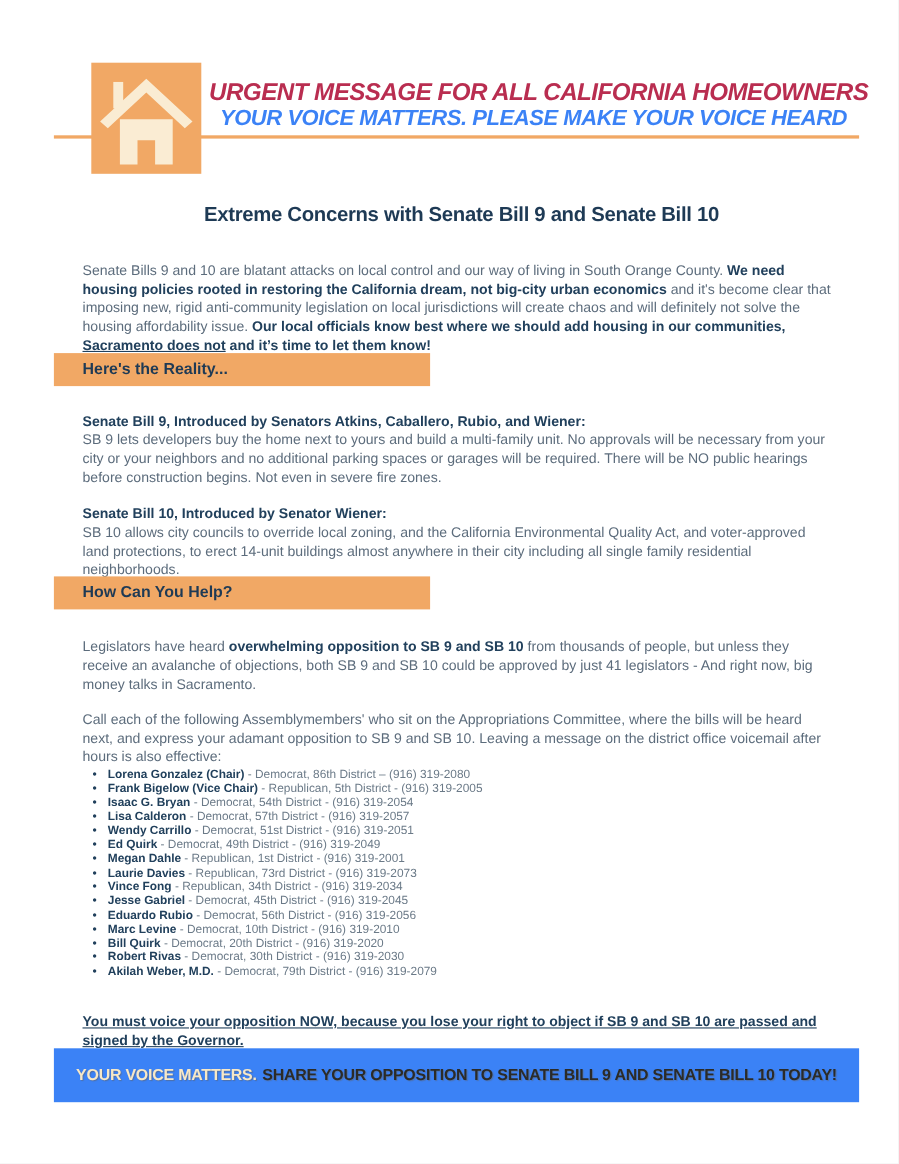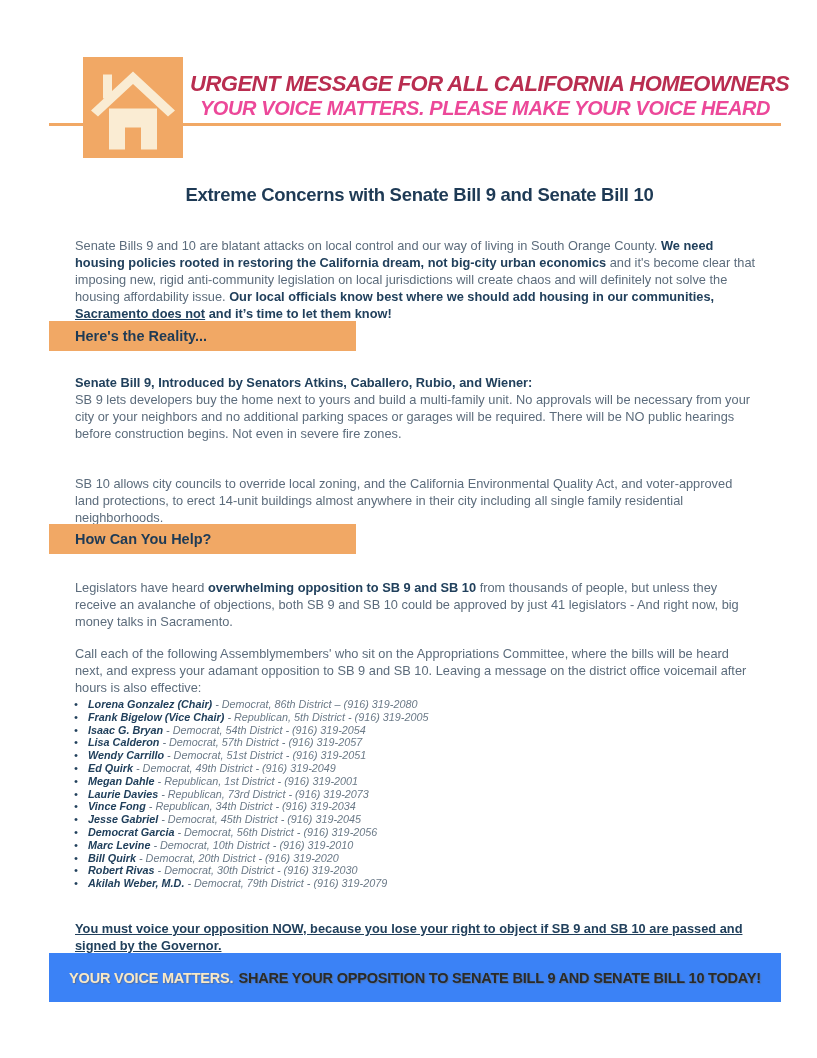--- a/index.html
+++ b/index.html
@@ -24,21 +24,21 @@
   .header-titles{
     position:absolute;left:190px;top:71px;width:590px;
     text-align:center;
     font-style:italic;
   }
   .header-line1{
     color:#B92D50;font-size:22px;font-weight:bold;line-height:26px;
     letter-spacing:-0.5px;white-space:nowrap;
   }
   .header-line2{
-    color:#ec4899;font-size:20px;font-weight:bold;line-height:23px;
+    color:#3b82f6;font-size:20px;font-weight:bold;line-height:23px;
     letter-spacing:-0.4px;white-space:nowrap;
   }
   
   .main-title{
     position:absolute;left:0;top:184px;width:817px;
     text-align:center;color:#1E3A55;font-size:18.5px;font-weight:bold;
     letter-spacing:-0.3px;
     padding-left:11px;
   }
   
@@ -49,31 +49,31 @@
   .copy b,.copy strong{color:#21405C;}
   .intro{top:224px;}
   .sb9{top:361px;}
   .sb10{top:445px;}
   .help-p1{top:566px;}
   .help-p2{top:632px;}
   .block-heading{color:#21405C;font-weight:bold;}
   .underlined{text-decoration:underline;}
   
   .banner{
-    position:absolute;left:49px;width:307px;height:30px;
+    position:absolute;left:49px;width:342px;height:30px;
     background:#F1A865;color:#1E3A55;font-size:14.5px;font-weight:bold;
     line-height:30px;padding-left:26px;box-sizing:border-box;
   }
   .banner-reality{top:321px;}
   .banner-help{top:524px;}
   
   .legislators{
-    position:absolute;left:74px;top:698px;width:660px;
+    position:absolute;left:84px;top:698px;width:660px;
     margin:0;padding:0;list-style:none;
-    color:#6B7A88;font-size:10.8px;line-height:12.8px;font-style:italic;
+    color:#6B7A88;font-size:10.8px;line-height:12.8px;
   }
   .legislators li{position:relative;padding-left:14px;}
   .legislators li::before{
     content:"\2022";position:absolute;left:0;top:0;
     color:#21405C;font-size:11px;
   }
   .legislators strong{color:#21405C;}
   
   .closing{
     position:absolute;left:75px;top:907px;width:682px;
@@ -109,40 +109,40 @@
   </div>
 
   <div class="main-title">Extreme Concerns with Senate Bill 9 and Senate Bill 10</div>
 
   <p class="copy intro"><span>Senate Bills 9 and 10 are blatant attacks on local control and our way of living in South Orange County. </span><b>We need housing policies rooted in restoring the California dream, not big-city urban economics</b><span> and it's become clear that imposing new, rigid anti-community legislation on local jurisdictions will create chaos and will definitely not solve the housing affordability issue. </span><b>Our local officials know best where we should add housing in our communities, </b><b class="underlined">Sacramento does not</b><b> and it’s time to let them know!</b></p>
 
   <div class="banner banner-reality">Here's the Reality...</div>
 
   <p class="copy sb9"><span class="block-heading">Senate Bill 9, Introduced by Senators Atkins, Caballero, Rubio, and Wiener:</span><br><span>SB 9 lets developers buy the home next to yours and build a multi-family unit. No approvals will be necessary from your city or your neighbors and no additional parking spaces or garages will be required. There will be NO public hearings before construction begins. Not even in severe fire zones.</span></p>
 
-  <p class="copy sb10"><br><span>SB 10 allows city councils to override local zoning, and the California Environmental Quality Act, and voter-approved land protections, to erect 14-unit buildings almost anywhere in their city including all single family residential neighborhoods.</span></p>
+  <p class="copy sb10"><span class="block-heading">Senate Bill 10, Introduced by Senator Wiener:</span><br><span>SB 10 allows city councils to override local zoning, and the California Environmental Quality Act, and voter-approved land protections, to erect 14-unit buildings almost anywhere in their city including all single family residential neighborhoods.</span></p>
 
   <div class="banner banner-help">How Can You Help?</div>
 
   <p class="copy help-p1"><span>Legislators have heard </span><b>overwhelming opposition to SB 9 and SB 10</b><span> from thousands of people, but unless they receive an avalanche of objections, both SB 9 and SB 10 could be approved by just 41 legislators - And right now, big money talks in Sacramento.</span></p>
 
   <p class="copy help-p2">Call each of the following Assemblymembers' who sit on the Appropriations Committee, where the bills will be heard next, and express your adamant opposition to SB 9 and SB 10. Leaving a message on the district office voicemail after hours is also effective:</p>
 
   <ul class="legislators">
       <li><strong>Lorena Gonzalez (Chair)</strong><span> - Democrat, 86th District – (916) 319-2080</span></li>
       <li><strong>Frank Bigelow (Vice Chair)</strong><span> - Republican, 5th District - (916) 319-2005</span></li>
       <li><strong>Isaac G. Bryan</strong><span> - Democrat, 54th District - (916) 319-2054</span></li>
       <li><strong>Lisa Calderon</strong><span> - Democrat, 57th District - (916) 319-2057</span></li>
       <li><strong>Wendy Carrillo</strong><span> - Democrat, 51st District - (916) 319-2051</span></li>
       <li><strong>Ed Quirk</strong><span> - Democrat, 49th District - (916) 319-2049</span></li>
       <li><strong>Megan Dahle</strong><span> - Republican, 1st District - (916) 319-2001</span></li>
       <li><strong>Laurie Davies</strong><span> - Republican, 73rd District - (916) 319-2073</span></li>
       <li><strong>Vince Fong</strong><span> - Republican, 34th District - (916) 319-2034</span></li>
       <li><strong>Jesse Gabriel</strong><span> - Democrat, 45th District - (916) 319-2045</span></li>
-      <li><strong>Democrat Garcia</strong><span> - Democrat, 56th District - (916) 319-2056</span></li>
+      <li><strong>Eduardo Rubio</strong><span> - Democrat, 56th District - (916) 319-2056</span></li>
       <li><strong>Marc Levine</strong><span> - Democrat, 10th District - (916) 319-2010</span></li>
       <li><strong>Bill Quirk</strong><span> - Democrat, 20th District - (916) 319-2020</span></li>
       <li><strong>Robert Rivas</strong><span> - Democrat, 30th District - (916) 319-2030</span></li>
       <li><strong>Akilah Weber, M.D.</strong><span> - Democrat, 79th District - (916) 319-2079</span></li>
     </ul>
 
   <p class="closing">You must voice your opposition NOW, because you lose your right to object if SB 9 and SB 10 are passed and signed by the Governor.</p>
 
   <div class="footer-banner">
     <span class="footer-part1">YOUR VOICE MATTERS.</span>

